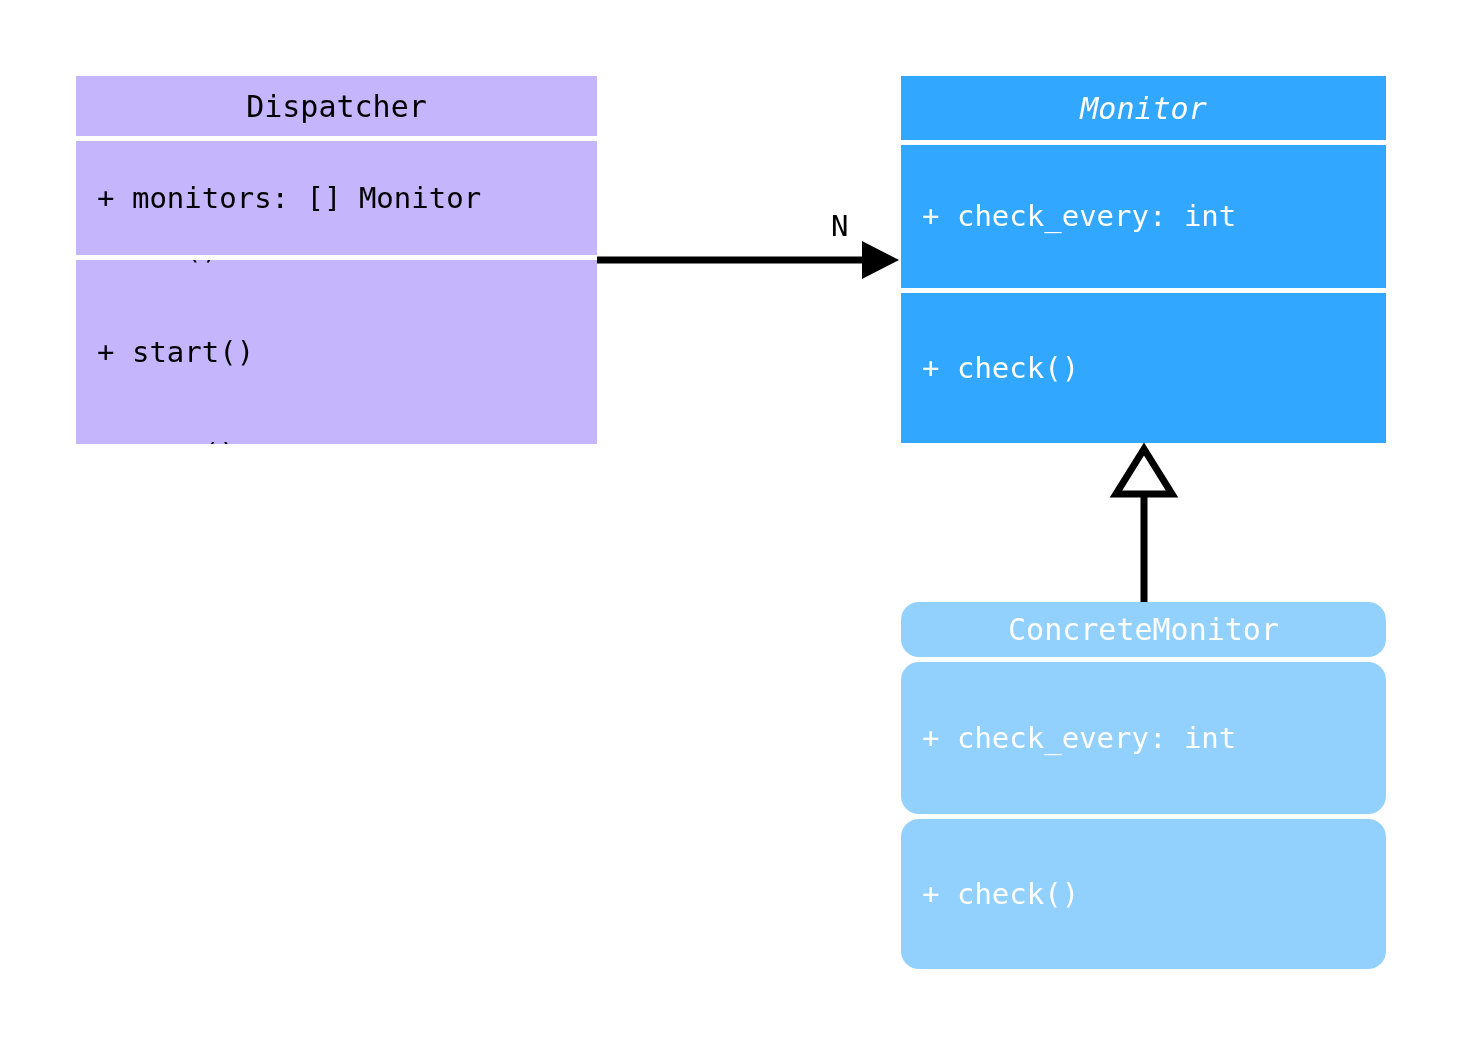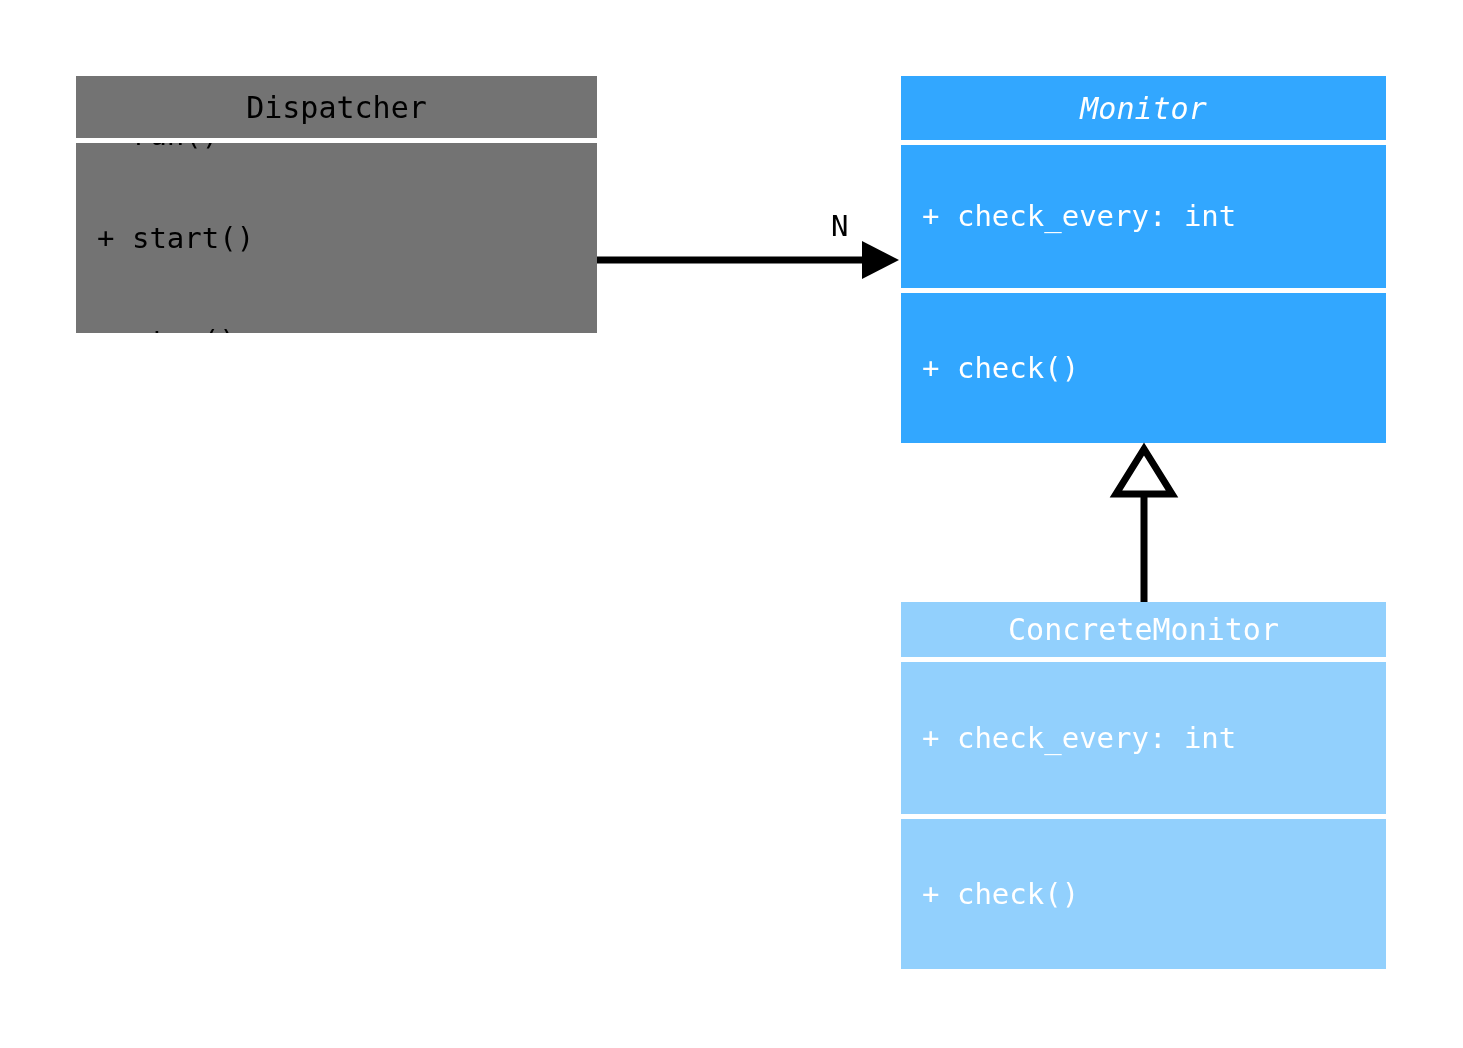--- a/index.html
+++ b/index.html
@@ -49,29 +49,29 @@
     padding-left: 21px;
     white-space: pre;
     font-size: 29px;
     line-height: 1.18;
   }
   .member {
     white-space: pre;
   }
 
   
-  .theme-yellow .compartment { background: #737373; }
+  .theme-yellow .compartment { background: #c4b5fd; }
   .theme-yellow .class-title,
   .theme-yellow .member      { color: #000000; }
 
   .theme-blue .compartment   { background: #32a7ff; }
   .theme-blue .class-title,
   .theme-blue .member        { color: #ffffff; }
 
-  .theme-lightblue .compartment { background: #92d0fd; }
+  .theme-lightblue .compartment { background: #92d0fd; border-radius: 18px; }
   .theme-lightblue .class-title,
   .theme-lightblue .member      { color: #ffffff; }
 
   
   #box-dispatcher      { left: 76px;  top: 76px;  width: 521px; height: 368px; }
   #box-monitor         { left: 901px; top: 76px;  width: 485px; height: 427px; }
   #box-concretemonitor { left: 901px; top: 602px; width: 485px; height: 367px; }
 
   #box-dispatcher .c-title { height: 62px; }
   #box-dispatcher .c-attrs { height: 117px; }
@@ -103,20 +103,25 @@
   #label-multiplicity { left: 831px; top: 212px; }
 </style>
 </head>
 <body>
 
 <div id="canvas">
 
   <div class="uml-class theme-yellow" id="box-dispatcher">
     <div class="compartment title-bar c-title">
       <span class="class-title">Dispatcher</span>
+    </div>
+    <div class="compartment c-attrs">
+      <div class="member-list">
+        <div class="member">+ monitors: [] Monitor</div>
+      </div>
     </div>
     <div class="compartment c-ops">
       <div class="member-list">
         <div class="member">+ run()</div>
         <div class="member">+ start()</div>
         <div class="member">+ stop()</div>
       </div>
     </div>
   </div>
 

